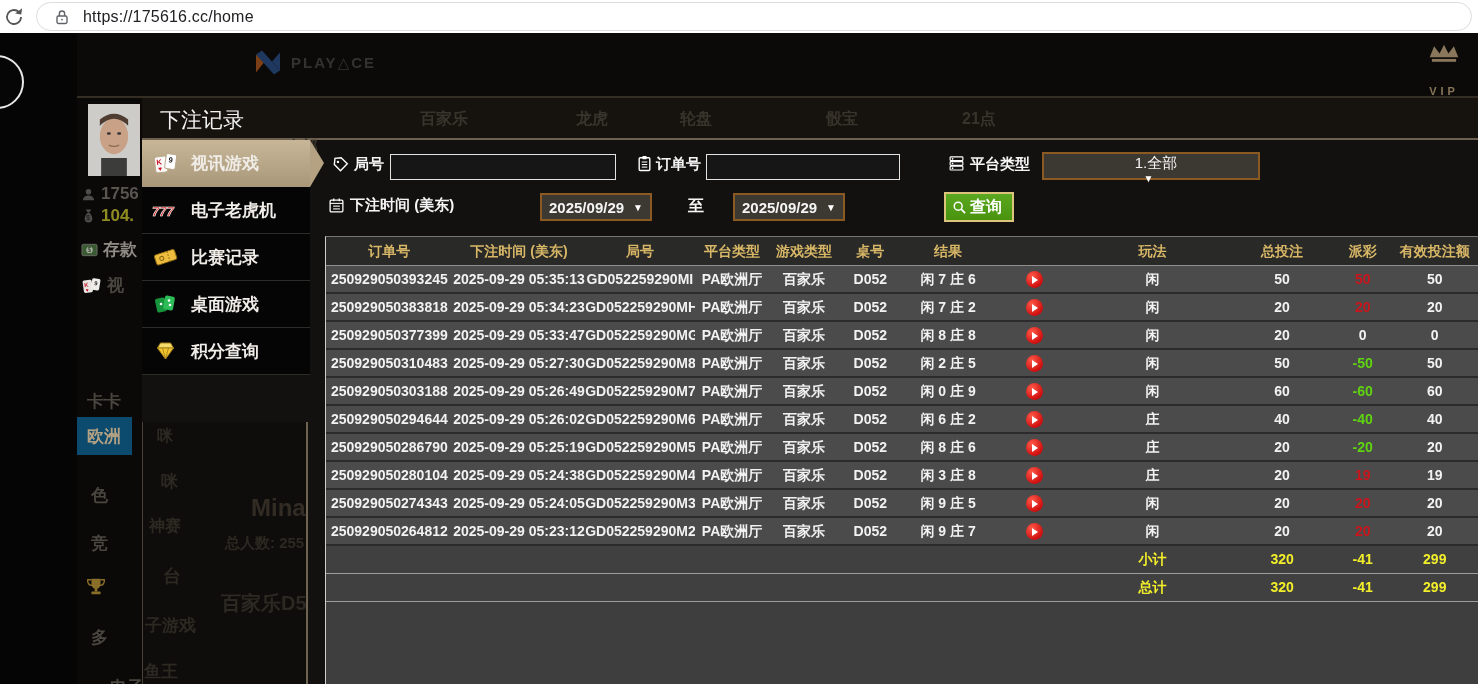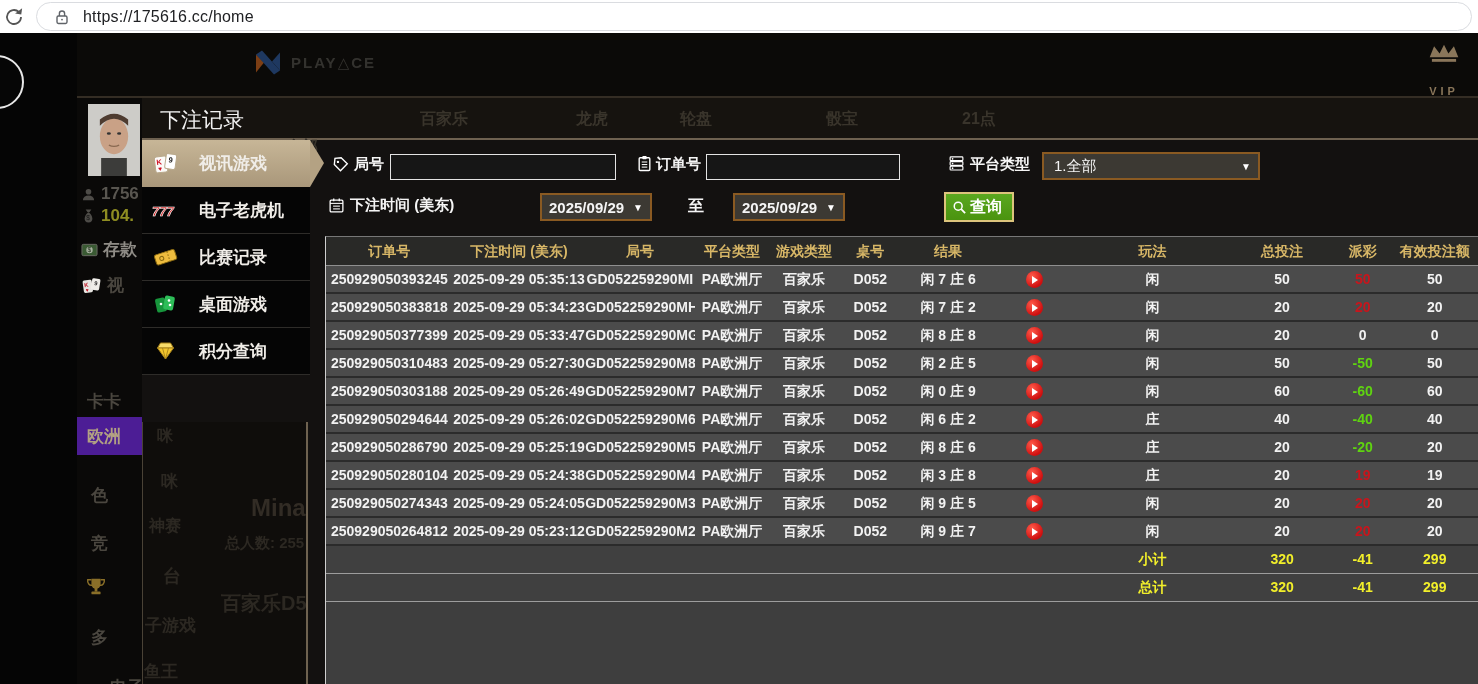--- a/index.html
+++ b/index.html
@@ -27,34 +27,34 @@
   .vip { position:absolute; right:12px; top:10px; width:44px; text-align:center; }
   .vip-label { font-size:11px; letter-spacing:4px; color:#8a765a; font-weight:bold;margin-top:16px; }
 
   
   .bgside { position:absolute; left:0; top:65px; width:65px; bottom:0; overflow:hidden; background:#0a0908; }
   .avatar { position:absolute; left:11px; top:6px; width:52px; height:72px; background:#cbcac6; overflow:hidden; }
   .bgrow { position:absolute; left:4px; display:flex; align-items:center; gap:5px; white-space:nowrap; }
   .bgtxt { font-size:17px; font-weight:bold; color:#595650; }
   .bgtxt.dim2 { color:#4a463f; }
   .yellow-dim { color:#8f8d22; }
-  .tanband { position:absolute; left:0; width:65px; height:38px; background:#4c1d95; }
+  .tanband { position:absolute; left:0; width:55px; height:38px; background:#0c4a6e; }
   .tanband .bgtxt { color:#b2a183; }
 
   
   .modal { position:absolute; left:65px; top:65px; right:0; bottom:0; background:#131110; }
   .modal-titlebar { position:absolute; left:0; top:0; right:0; height:42px; background:#16130f; border-bottom:2px solid #6e6150; }
   .modal-title { position:absolute; left:18px; top:8px; font-size:21px; color:#f2f2f2; }
   .ghost-nav { position:absolute; top:11px; font-size:16px; font-weight:bold; color:#39342b; }
 
   
   .menu { position:absolute; left:0; top:42px; width:168px; }
   .menu-item { position:relative; height:47px; background:#050505; border-bottom:1px solid #2e2c29; display:flex; align-items:center; cursor:pointer; }
   .menu-item .mi-icon { width:27px; height:24px; margin-left:10px; flex:none; }
-  .menu-item .mi-label { margin-left:20px; font-size:17px; font-weight:bold; color:#f0ede8; white-space:nowrap; }
+  .menu-item .mi-label { margin-left:12px; font-size:17px; font-weight:bold; color:#f0ede8; white-space:nowrap; }
   .menu-item.active { background:linear-gradient(#c7b697,#a9977a); border-bottom:none; }
   .menu-item.active::after { content:""; position:absolute; left:168px; top:0; border-top:23px solid transparent; border-bottom:24px solid transparent; border-left:14px solid #b4a283; }
   .below-menu { position:absolute; left:0; top:324px; width:166px; bottom:0; background:#0f0d0b; border-left:1px solid #4a4236; border-right:2px solid #6e6250; overflow:hidden; }
   .peek { position:absolute; white-space:nowrap; color:#2c2822; font-weight:bold; }
 
   
   .form-label { position:absolute; font-size:15px; font-weight:bold; color:#f5f5f5; white-space:nowrap; }
   .form-icon { position:absolute; width:17px; height:17px; }
   .tinput { position:absolute; height:26px; background:#161616; border:1px solid #e3e3e3; color:#e8e8e8; font-size:13px; padding:0 6px; outline:none; }
   .dropdown { position:absolute; height:28px; background:#3c3933; border:2px solid #8a5a22; color:#f5f5f5; font-size:15px; font-weight:bold; display:flex; align-items:center; cursor:pointer; }
@@ -308,21 +308,21 @@
 
         <svg class="form-icon" style="left:806px; top:57px;" viewBox="0 0 16 16">
             <rect x="2" y="1.8" width="12" height="3.5" rx="0.8" fill="none" stroke="#fff" stroke-width="1.1"></rect>
             <rect x="2" y="6.2" width="12" height="3.5" rx="0.8" fill="none" stroke="#fff" stroke-width="1.1"></rect>
             <rect x="2" y="10.6" width="12" height="3.5" rx="0.8" fill="none" stroke="#fff" stroke-width="1.1"></rect>
             <circle cx="4.3" cy="3.6" r="0.8" fill="#fff"></circle>
             <circle cx="4.3" cy="8" r="0.8" fill="#fff"></circle>
             <circle cx="4.3" cy="12.4" r="0.8" fill="#fff"></circle>
           </svg>
         <span class="form-label" style="left:828px; top:57px;">平台类型</span>
-        <div class="dropdown platform" style="left:900px; top:54px; width:218px;">
+        <div class="dropdown platform" style="left:900px; top:54px; width:218px;flex-direction:column;">
           <span class="dd-val">1.全部</span>
           <span class="dd-arrow">▼</span>
         </div>
 
         <svg class="form-icon" style="left:186px; top:99px;" viewBox="0 0 16 16">
             <rect x="2" y="3" width="12" height="11" rx="1" fill="none" stroke="#fff" stroke-width="1.2"></rect>
             <line x1="2" y1="6" x2="14" y2="6" stroke="#fff"></line>
             <line x1="5.4" y1="1.4" x2="5.4" y2="4" stroke="#fff" stroke-width="1.2"></line>
             <line x1="10.6" y1="1.4" x2="10.6" y2="4" stroke="#fff" stroke-width="1.2"></line>
             <line x1="4.8" y1="8.6" x2="11.2" y2="8.6" stroke="#fff"></line>

